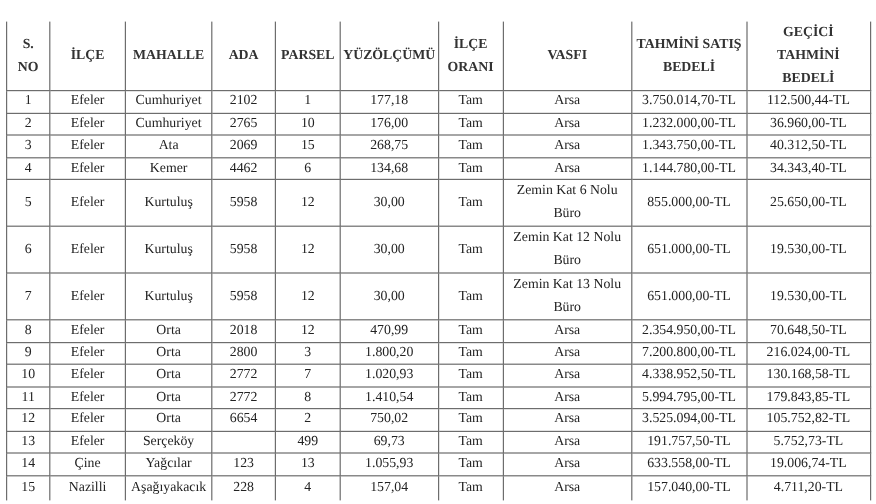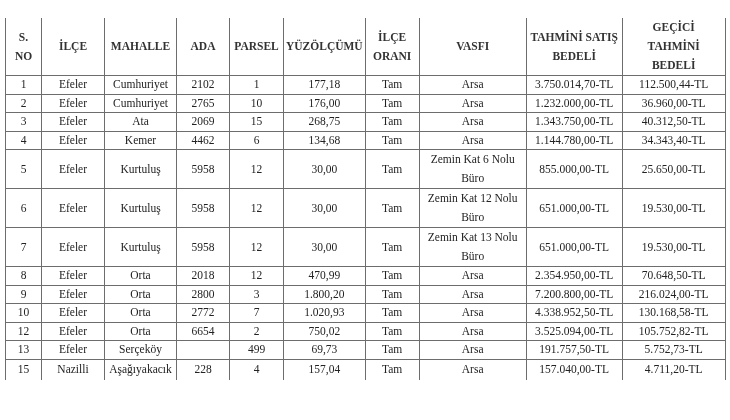--- a/index.html
+++ b/index.html
@@ -219,20 +219,34 @@
         <td>7</td>
         <td>1.020,93</td>
         <td>Tam</td>
         <td class="wrap">
           <span>Arsa</span>
         </td>
         <td>4.338.952,50-TL</td>
         <td>130.168,58-TL</td>
       </tr>
       <tr class="r-normal">
+        <td>11</td>
+        <td>Efeler</td>
+        <td>Orta</td>
+        <td>2772</td>
+        <td>8</td>
+        <td>1.410,54</td>
+        <td>Tam</td>
+        <td class="wrap">
+          <span>Arsa</span>
+        </td>
+        <td>5.994.795,00-TL</td>
+        <td>179.843,85-TL</td>
+      </tr>
+      <tr class="r-normal">
         <td>12</td>
         <td>Efeler</td>
         <td>Orta</td>
         <td>6654</td>
         <td>2</td>
         <td>750,02</td>
         <td>Tam</td>
         <td class="wrap">
           <span>Arsa</span>
         </td>
@@ -245,20 +259,34 @@
         <td>Serçeköy</td>
         <td></td>
         <td>499</td>
         <td>69,73</td>
         <td>Tam</td>
         <td class="wrap">
           <span>Arsa</span>
         </td>
         <td>191.757,50-TL</td>
         <td>5.752,73-TL</td>
+      </tr>
+      <tr class="r-normal">
+        <td>14</td>
+        <td>Çine</td>
+        <td>Yağcılar</td>
+        <td>123</td>
+        <td>13</td>
+        <td>1.055,93</td>
+        <td>Tam</td>
+        <td class="wrap">
+          <span>Arsa</span>
+        </td>
+        <td>633.558,00-TL</td>
+        <td>19.006,74-TL</td>
       </tr>
       <tr class="r-normal last">
         <td>15</td>
         <td>Nazilli</td>
         <td>Aşağıyakacık</td>
         <td>228</td>
         <td>4</td>
         <td>157,04</td>
         <td>Tam</td>
         <td class="wrap">

